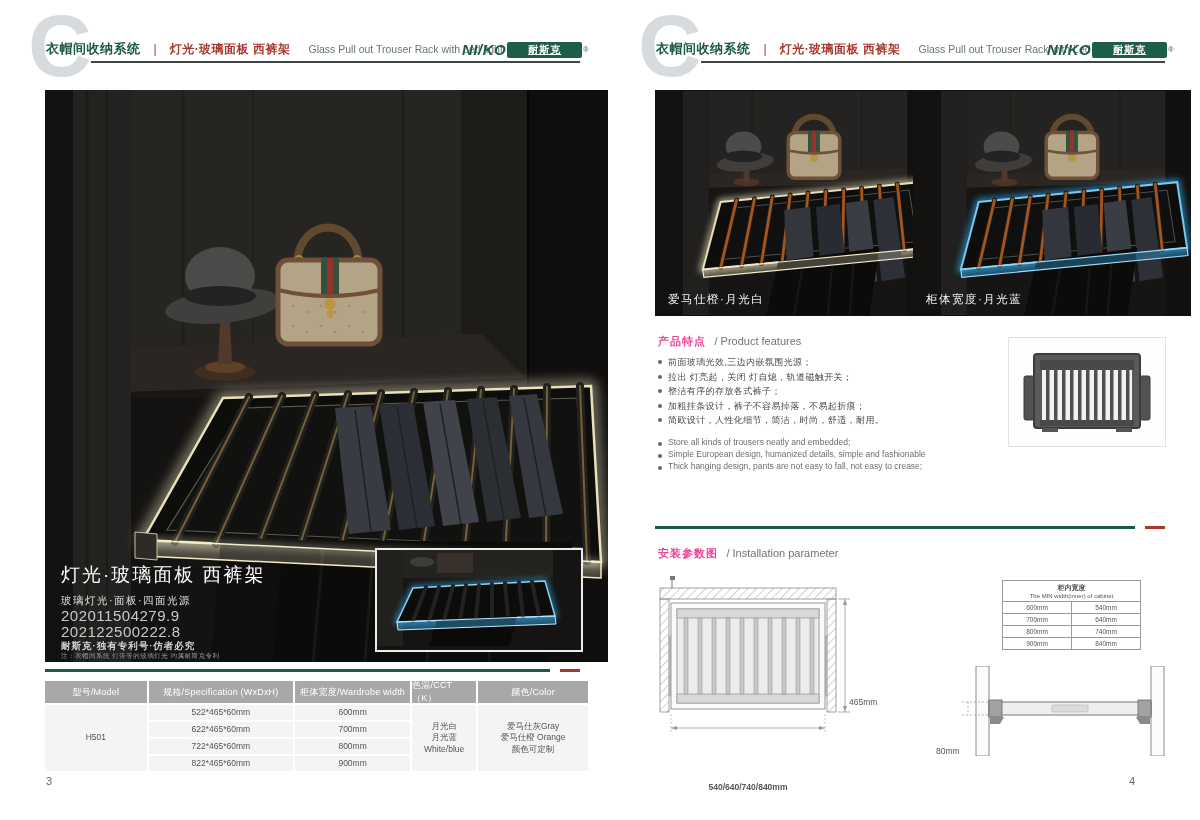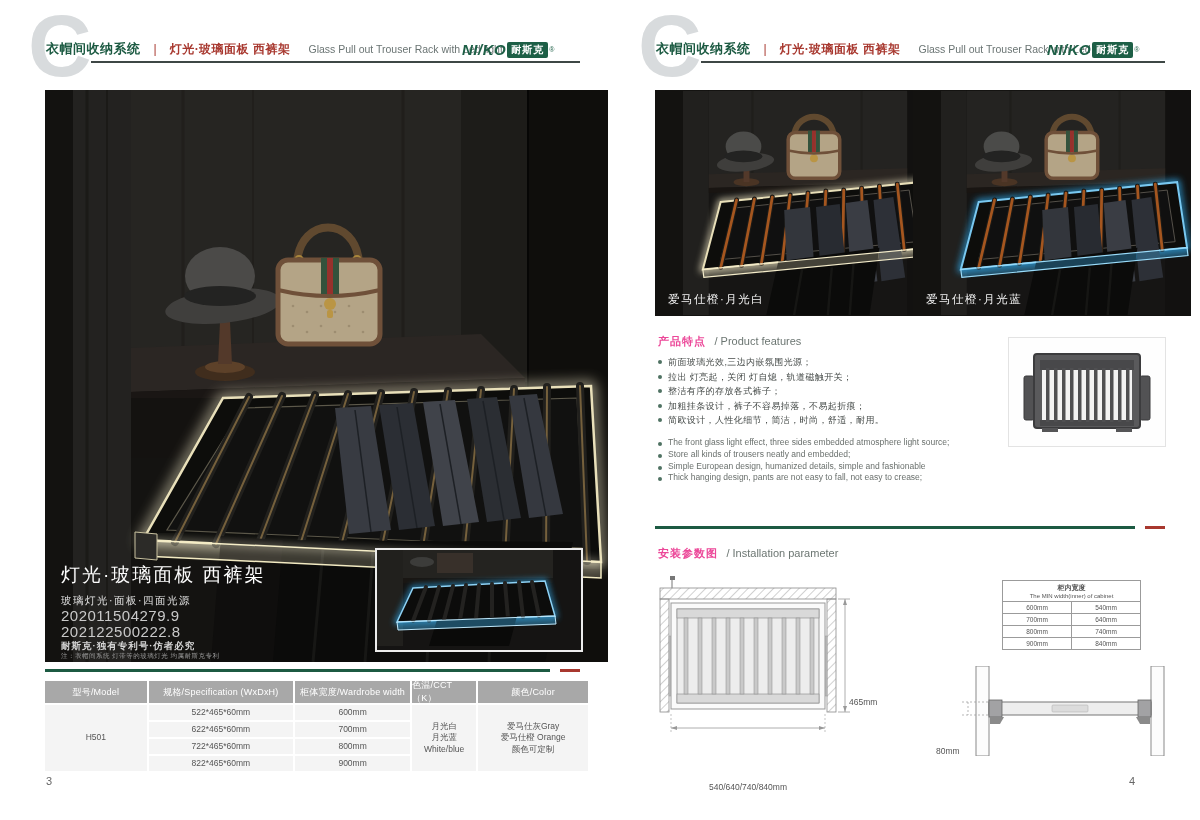--- a/index.html
+++ b/index.html
@@ -12,21 +12,21 @@
          color:#d8dbdd;z-index:0;}
   .hdr{position:absolute;top:40px;z-index:2;display:flex;align-items:baseline;gap:12px;white-space:nowrap;}
   .hdr .sys{font-size:13px;font-weight:bold;color:#1c5a42;letter-spacing:.5px;}
   .hdr .bar{color:#a8382f;font-size:12px;margin:0 1px;}
   .hdr .cn{font-size:12px;font-weight:bold;color:#a8382f;letter-spacing:.5px;}
   .hdr .en{font-size:10.5px;color:#6a7473;margin-left:6px;text-align:center;}
   .hdr-line{position:absolute;height:2px;background:#3e4745;z-index:1;}
   .logo{position:absolute;top:41px;display:flex;align-items:center;gap:1px;z-index:3;text-align:center;}
   .logo .lt{font-size:15px;font-weight:bold;color:#1d5f46;letter-spacing:.5px;font-style:italic;}
   .logo .badge{background:#1d5f46;color:#fff;font-size:10px;font-weight:bold;
-               padding:1px 4px;border-radius:2px;letter-spacing:1px;}
+               padding:1px 21px;border-radius:2px;letter-spacing:1px;text-decoration:underline;}
   .logo .reg{font-size:7px;color:#1d5f46;vertical-align:top;}
 
   
   .photo{position:absolute;background:#131210;overflow:hidden;padding-left:28px;}
   .photoL{left:45px;top:90px;width:535px;height:572px;}
   .photoR1{left:655px;top:90px;width:250px;height:226px;}
   .photoR2{left:913px;top:90px;width:250px;height:226px;}
   .photo svg{display:block;}
   .caption{position:absolute;left:13px;bottom:9px;font-size:11.5px;color:#f2f2f2;
            letter-spacing:1.5px;z-index:4;}
@@ -470,21 +470,21 @@
     <g>
       <polygon points="96,172 198,158 188,226 84,226" fill="#0b0b0a"></polygon>
       <g stroke="#161614" stroke-width="2.5">
         <path d="M120,180 L112,226"></path>
           <path d="M150,178 L146,226"></path>
           <path d="M172,172 L168,226"></path>
       </g>
     </g>
     <polygon points="20,180 248,158 249,166 21,188" fill="rgba(58,172,234,0.35)" stroke="#9adcfa" stroke-width="1.2"></polygon>
   </svg>
-  <div class="caption">爱马仕橙·月光蓝</div>
+  <div class="caption">柜体宽度·月光蓝</div>
 </div>
 
 <div class="sec-title" style="left:658px;top:331px;">
   <span class="t-cn">产品特点</span>
   <span class="t-en">/ Product features</span>
 </div>
 <ul class="feat feat-cn">
   <li>
       <span class="dot"></span>
       <span>前面玻璃光效,三边内嵌氛围光源；</span>
@@ -500,24 +500,20 @@
   <li>
       <span class="dot"></span>
       <span>加粗挂条设计，裤子不容易掉落，不易起折痕；</span>
     </li>
   <li>
       <span class="dot"></span>
       <span>简欧设计，人性化细节，简洁，时尚，舒适，耐用。</span>
     </li>
 </ul>
 <ul class="feat feat-en">
-  <li>
-      <span class="dot"></span>
-      <span>The front glass light effect, three sides embedded atmosphere light source;</span>
-    </li>
   <li>
       <span class="dot"></span>
       <span>Store all kinds of trousers neatly and embedded;</span>
     </li>
   <li>
       <span class="dot"></span>
       <span>Simple European design, humanized details, simple and fashionable</span>
     </li>
   <li>
       <span class="dot"></span>
@@ -600,21 +596,21 @@
     <g stroke="#aaa" stroke-width="0.7" stroke-dasharray="2,2">
       <line x1="13" y1="138" x2="13" y2="158"></line>
         <line x1="167" y1="138" x2="167" y2="158"></line>
     </g>
     <line x1="13" y1="152" x2="167" y2="152" stroke="#999" stroke-width="0.8"></line>
     <polygon points="13,152 19,150 19,154" fill="#999"></polygon>
     <polygon points="167,152 161,150 161,154" fill="#999"></polygon>
   </svg>
 </div>
 <div class="dim-label" style="left:849px;top:651px;">465mm</div>
-<div class="dim-label" style="left:663px;top:736px;width:170px;text-align:center;">540/640/740/840mm</div>
+<div class="dim-label" style="left:663px;top:736px;width:170px;text-align:center;font-weight:bold;">540/640/740/840mm</div>
 
 <table class="mini-table">
   <tbody>
       <tr>
         <th colspan="2">
     <div class="tt-cn">柜内宽度</div>
     <div class="tt-en">The MIN width(inner) of cabinet</div>
   </th>
       </tr>
   <tr>

